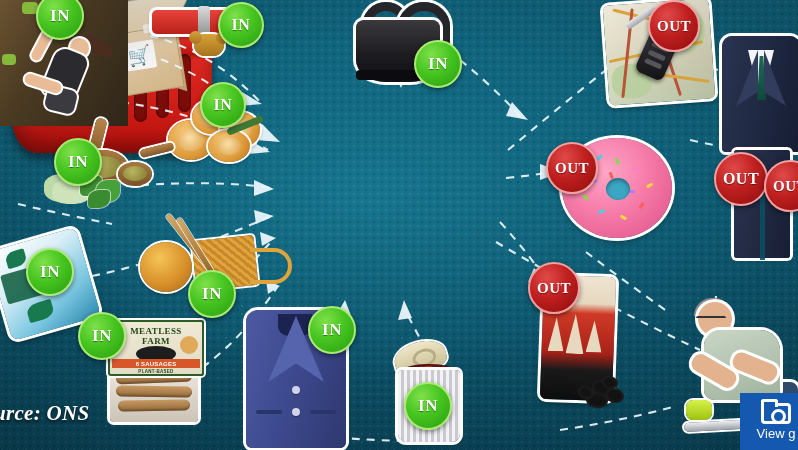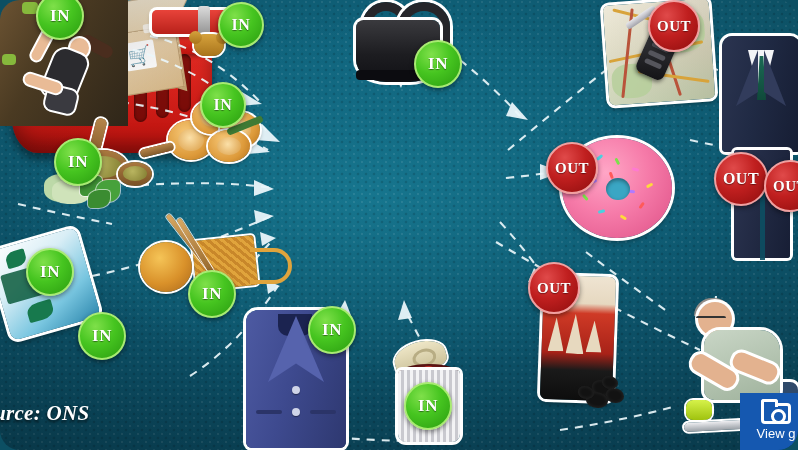--- a/index.html
+++ b/index.html
@@ -2,21 +2,20 @@
 <html><head>
 <meta charset="utf-8">
 <style>
   html,body{margin:0;padding:0;background:#0c4f63;}
   body{font-family:"Liberation Sans",sans-serif;}
   #stage{
     position:relative;width:798px;height:450px;overflow:hidden;
     background:
       radial-gradient(ellipse 60% 55% at 46% 44%, rgba(30,140,165,.55) 0%, rgba(12,79,99,0) 72%),
       linear-gradient(180deg,#10647d 0%,#0e5c74 40%,#0b4a60 100%);
-    border-radius: 20px;
   }
   
   #stage::before{
     content:"";position:absolute;inset:0;pointer-events:none;
     background-image:
       radial-gradient(circle at 2px 2px, rgba(255,255,255,.10) 0.9px, rgba(0,0,0,0) 1.6px),
       radial-gradient(circle at 6px 6px, rgba(0,0,0,.16) 0.9px, rgba(0,0,0,0) 1.7px);
     background-size:8px 8px, 8px 8px;
     opacity:.85;
   }
@@ -455,20 +454,35 @@
 
   <div class="lay z2" id="knit">
     <div class="fabric"></div>
     <div class="ystrand"></div>
     <div class="needle" style="left:14px;top:22px;transform:rotate(52deg)"></div>
     <div class="needle" style="left:22px;top:28px;transform:rotate(58deg)"></div>
     <div class="ball"></div>
   </div>
   <div class="badge in" style="left:188px;top:270px;width:44px;height:44px;font-size:17px">IN</div>
 
+  <div class="lay z2" id="meatless">
+    <div class="mf-tray">
+      <div class="sausage" style="left:6px;top:8px;width:76px;transform:rotate(-2deg)"></div>
+      <div class="sausage" style="left:6px;top:22px;width:76px;transform:rotate(1deg)"></div>
+      <div class="sausage" style="left:8px;top:36px;width:72px;transform:rotate(-1deg)"></div>
+    </div>
+    <div class="mf-lbl">
+      <div class="mf-t1">MEATLESS</div>
+      <div class="mf-t2">FARM</div>
+      <div class="mf-pan"></div>
+      <div class="mf-seal"></div>
+      <div class="mf-bar">6 SAUSAGES</div>
+      <div class="mf-bar2">PLANT-BASED</div>
+    </div>
+  </div>
   <div class="badge in" style="left:78px;top:312px;width:44px;height:44px;font-size:17px">IN</div>
 
   <div class="lay z2" id="blazer">
     <div class="bz">
       <div class="bz-collar"></div>
       <div class="bz-lapL"></div>
       <div class="bz-lapR"></div>
       <div class="bz-btn" style="top:76px"></div>
       <div class="bz-btn" style="top:98px"></div>
       <div class="bz-pkt" style="left:10px;top:100px"></div>

